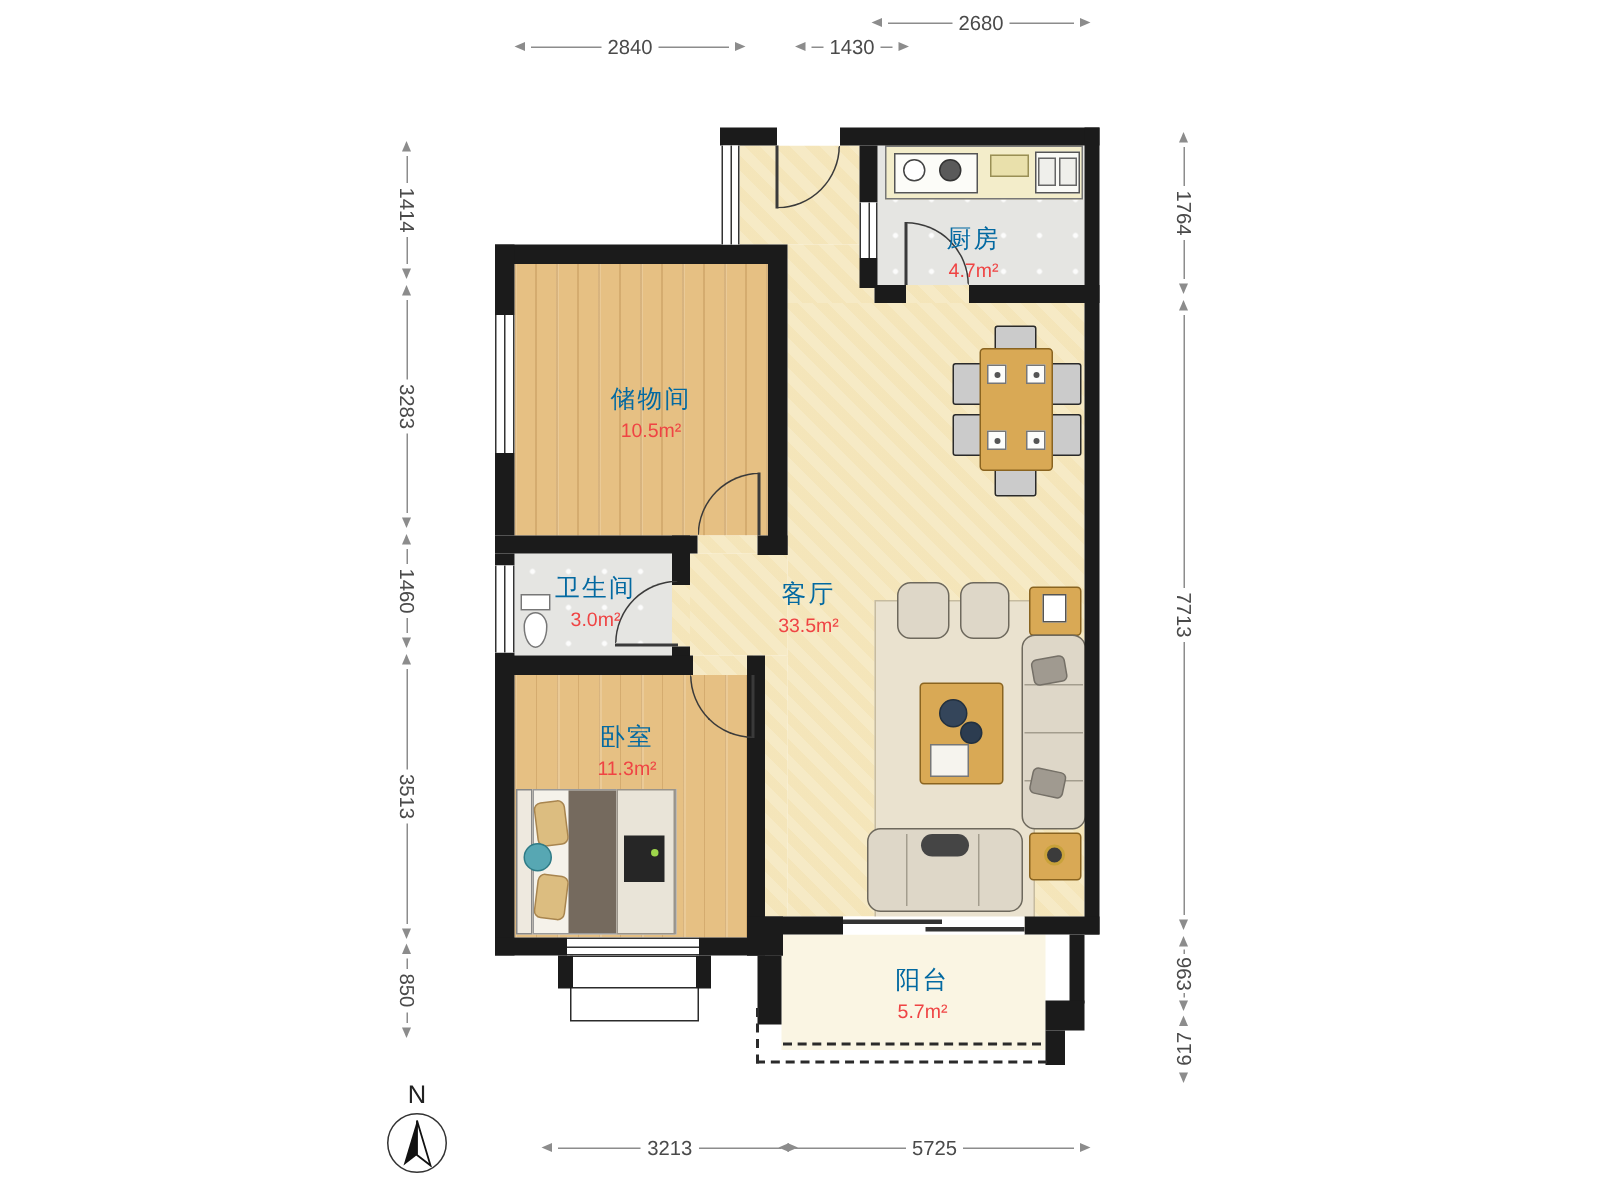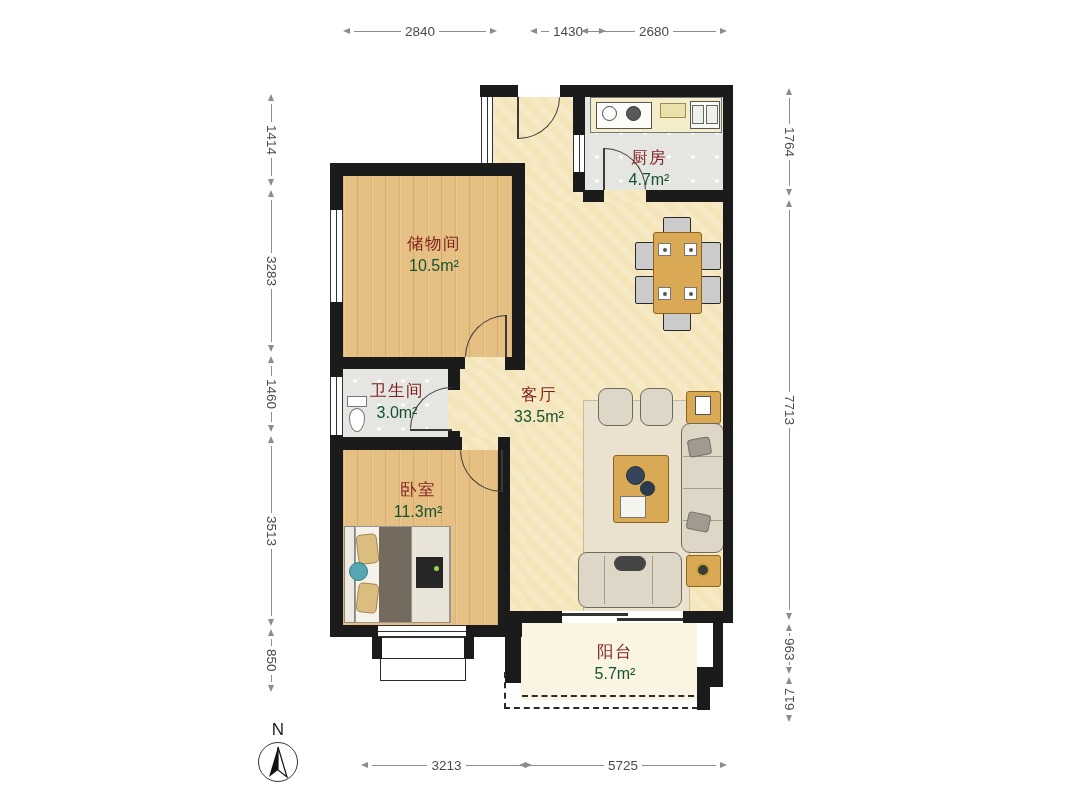--- a/index.html
+++ b/index.html
@@ -22,22 +22,22 @@
   .win.h i{display:block;height:1px;background:#333;position:relative;top:calc(50% - .5px)}
 
   .leaf{position:absolute;background:#3a3a3a}
   .arc{position:absolute;border:1.4px solid transparent}
   .arc.br{border-bottom-color:#3a3a3a;border-right-color:#3a3a3a;border-radius:0 0 100% 0}
   .arc.tr{border-top-color:#3a3a3a;border-right-color:#3a3a3a;border-radius:0 100% 0 0}
   .arc.tl{border-top-color:#3a3a3a;border-left-color:#3a3a3a;border-radius:100% 0 0 0}
   .arc.bl{border-bottom-color:#3a3a3a;border-left-color:#3a3a3a;border-radius:0 0 0 100%}
 
   .rlabel{position:absolute;transform:translate(-50%,-50%);text-align:center;line-height:1.4;white-space:nowrap;z-index:30}
-  .rlabel .nm{display:block;font-size:16.5px;color:#7f1d1d;letter-spacing:1.5px}
-  .rlabel .ar{display:block;font-size:16px;color:#14532d}
+  .rlabel .nm{display:block;font-size:16.5px;color:#0369a1;letter-spacing:1.5px}
+  .rlabel .ar{display:block;font-size:13px;color:#ef4444}
 
   .dimh{position:absolute;display:flex;align-items:center;gap:4px;height:14px;color:#4a4a4a;font-size:13.5px;z-index:40}
   .dimh .ln{flex:1;height:1px;background:#8c8c8c}
   .dimv{position:absolute;display:flex;flex-direction:column;align-items:center;gap:3px;width:16px;color:#4a4a4a;font-size:13.5px;z-index:40}
   .dimv .ln{flex:1;width:1px;background:#8c8c8c}
   .dimv .lb{writing-mode:vertical-rl}
   .aL{width:0;height:0;border-top:3.5px solid transparent;border-bottom:3.5px solid transparent;border-right:7px solid #8c8c8c}
   .aR{width:0;height:0;border-top:3.5px solid transparent;border-bottom:3.5px solid transparent;border-left:7px solid #8c8c8c}
   .aU{width:0;height:0;border-left:3.5px solid transparent;border-right:3.5px solid transparent;border-bottom:7px solid #8c8c8c}
   .aD{width:0;height:0;border-left:3.5px solid transparent;border-right:3.5px solid transparent;border-top:7px solid #8c8c8c}
@@ -207,21 +207,21 @@
   <div class="arc bl" style="left:460px;top:450px;width:42px;height:42px;z-index:14"></div>
 
   <div class="dash" style="left:522px;top:695px;width:172px;border-top:2px dashed #2a2a2a;z-index:12"></div>
   <div class="dash" style="left:504px;top:672px;height:37px;border-left:2px dashed #2a2a2a;z-index:12"></div>
   <div class="dash" style="left:504px;top:707px;width:194px;border-top:2px dashed #2a2a2a;z-index:12"></div>
 
   <div class="rlabel" style="left:649px;top:169px">
     <span class="nm">厨房</span>
     <span class="ar">4.7m²</span>
   </div>
-  <div class="rlabel" style="left:434px;top:255px">
+  <div class="rlabel" style="left:434px;top:276px">
     <span class="nm">储物间</span>
     <span class="ar">10.5m²</span>
   </div>
   <div class="rlabel" style="left:397px;top:402px">
     <span class="nm">卫生间</span>
     <span class="ar">3.0m²</span>
   </div>
   <div class="rlabel" style="left:539px;top:406px">
     <span class="nm">客厅</span>
     <span class="ar">33.5m²</span>
@@ -242,21 +242,21 @@
     <span class="ln"></span>
       <span class="aR"></span>
   </div>
   <div class="dimh" style="left:530px;top:24px;width:76px">
     <span class="aL"></span>
       <span class="ln"></span>
     <span>1430</span>
     <span class="ln"></span>
       <span class="aR"></span>
   </div>
-  <div class="dimh" style="left:581px;top:24px;width:146px">
+  <div class="dimh" style="left:581px;top:8px;width:146px">
     <span class="aL"></span>
       <span class="ln"></span>
     <span>2680</span>
     <span class="ln"></span>
       <span class="aR"></span>
   </div>
 
   <div class="dimh" style="left:361px;top:758px;width:171px">
     <span class="aL"></span>
       <span class="ln"></span>

